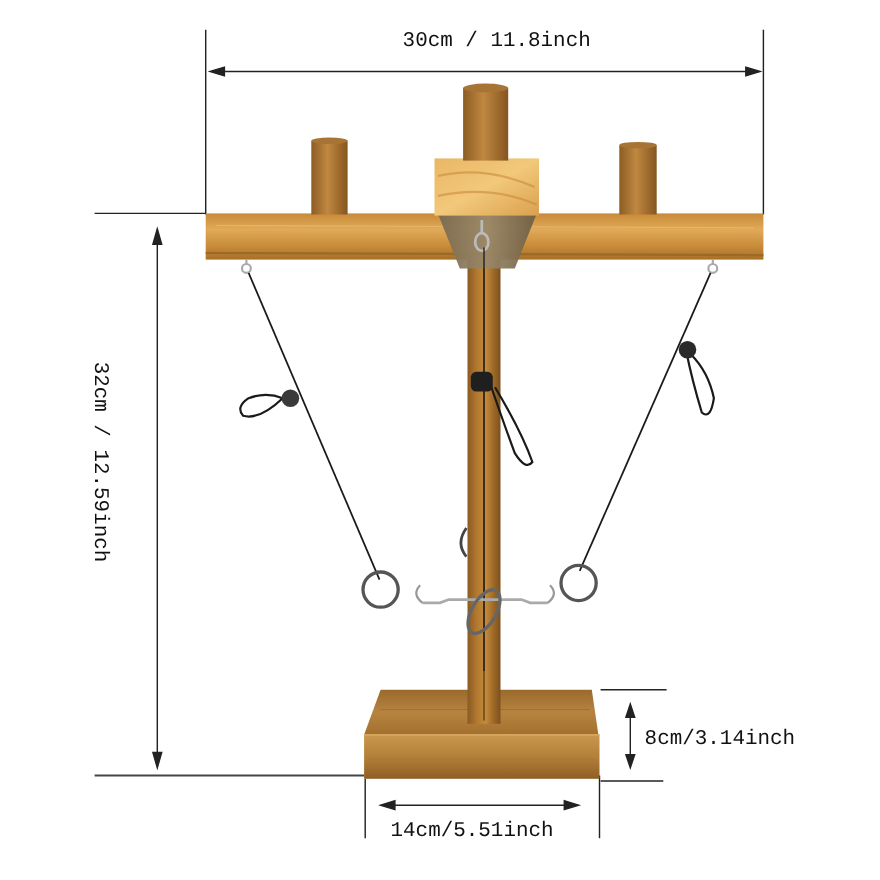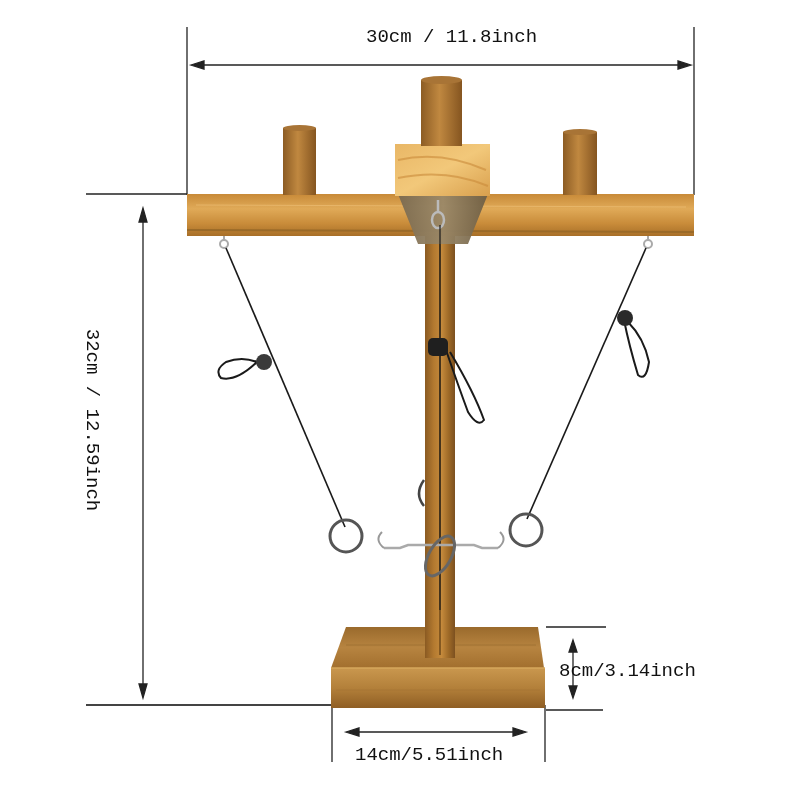--- a/index.html
+++ b/index.html
@@ -1,20 +1,20 @@
 <!DOCTYPE html>
 <html><head>
   <meta charset="utf-8">
   <style>
     html, body { margin: 0; padding: 0; background: #ffffff; }
     .stage { position: relative; width: 800px; height: 800px; background: #ffffff; overflow: hidden; font-family: Liberation Mono, monospace; color: #111; margin-left: 46px; }
     .dim-label { position: absolute; font-size: 19px; line-height: 1; white-space: nowrap; color: #111; }
     #label-width { left: 320px; top: 28px; }
     #label-height { left: 45px; top: 420px; transform: translate(-50%, -50%) rotate(90deg); transform-origin: center; }
-    #label-base-height { left: 513px; top: 662px; }
+    #label-base-height { left: 540px; top: 662px; }
     #label-base-width { left: 309px; top: 746px; }
     svg.art { position: absolute; left: 0; top: 0; }
   </style>
 </head>
 <body>
 
 <div class="stage">
 
   <svg class="art" width="800" height="800" viewBox="0 0 800 800">
     <defs>

